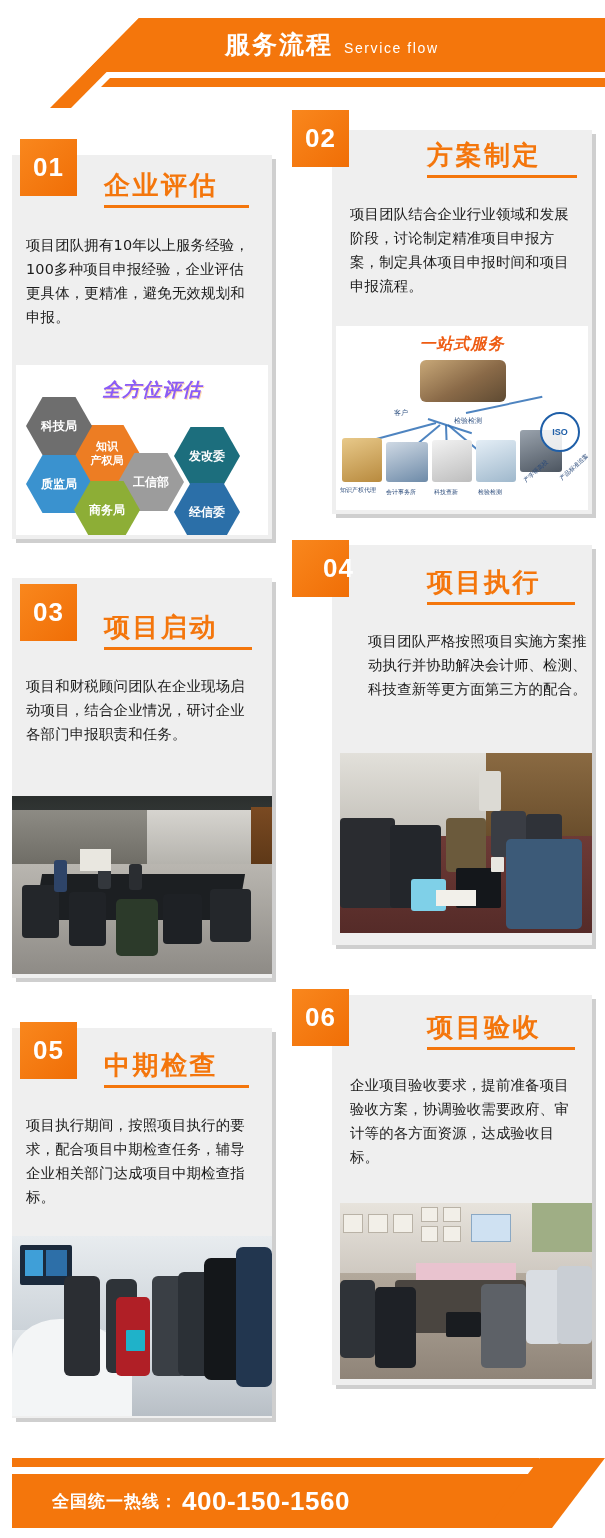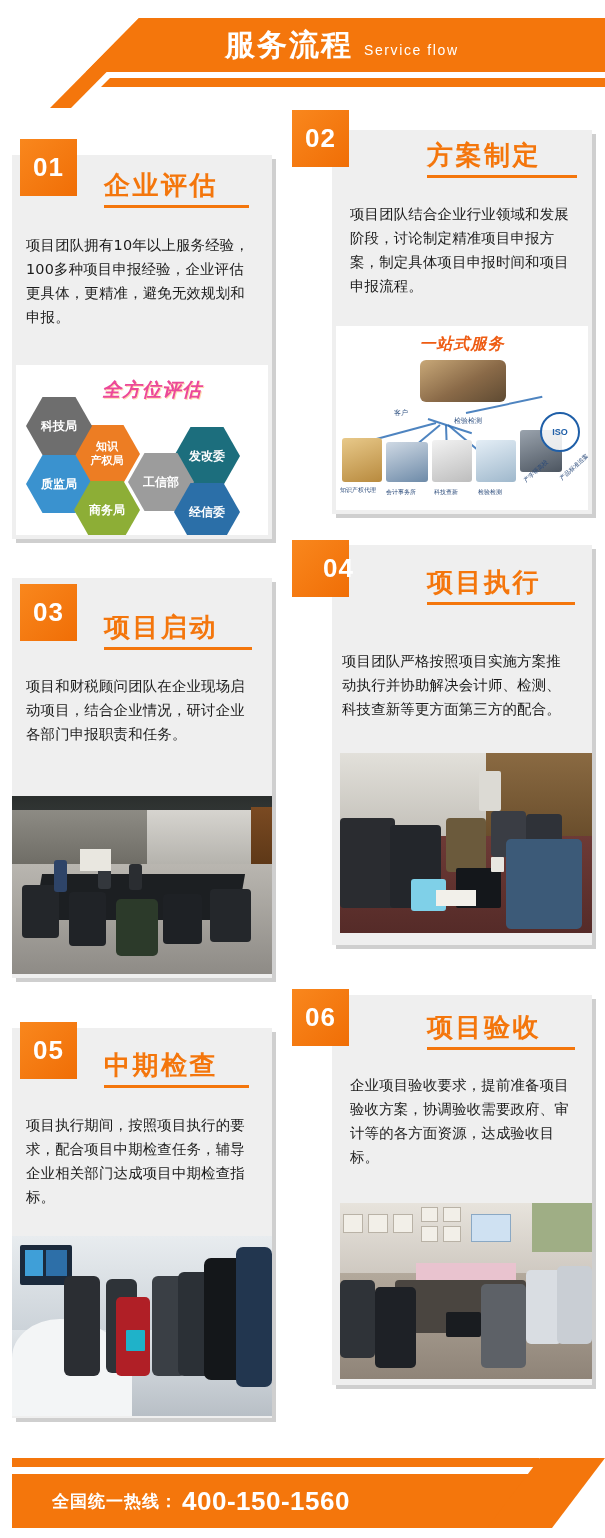--- a/index.html
+++ b/index.html
@@ -26,21 +26,21 @@
   .header-tail {
     position: absolute; left: 0; top: 18px; width: 160px; height: 90px;
     background: #F4760C;
     clip-path: polygon(139px 0, 160px 0, 71px 90px, 50px 90px);
   }
   .header-titles {
     position: absolute; left: 225px; top: 24px; height: 42px;
     display: flex; align-items: baseline; gap: 11px;
   }
   .header-cn {
-    font-size: 30px; font-weight: bold; color: #ffffff;
+    font-size: 25px; font-weight: bold; color: #ffffff;
     letter-spacing: 2px; line-height: 42px;
     font-family: "DejaVu Sans", sans-serif;
   }
   .header-en {
     font-size: 14px; color: #ffffff; letter-spacing: 1.6px;
     line-height: 42px;
   }
 
   
   .grid { position: absolute; left: 0; top: 0; width: 605px; height: 1538px; }
@@ -89,21 +89,21 @@
   
   .hexwrap { position: absolute; background: #ffffff; overflow: hidden; }
   .hex {
     position: absolute; width: 66px; height: 58px;
     clip-path: polygon(25% 0%, 75% 0%, 100% 50%, 75% 100%, 25% 100%, 0% 50%);
     display: flex; align-items: center; justify-content: center;
     color: #ffffff; font-size: 12px; font-weight: bold; text-align: center;
     line-height: 14px; font-family: "DejaVu Sans", sans-serif;
   }
   .hex-title {
-    position: absolute; color: #ec4899; font-size: 19px; font-weight: bold;
+    position: absolute; color: #8b5cf6; font-size: 19px; font-weight: bold;
     font-style: italic; letter-spacing: 1px; text-shadow: 1px 1px 0 #ffd9b0;
     font-family: "DejaVu Sans", sans-serif;
   }
 
   
   .oss { position: absolute; background: #ffffff; overflow: hidden; }
   .oss-title {
     position: absolute; top: 8px; left: 0; width: 100%; text-align: center;
     color: #EE5B12; font-size: 16px; font-weight: bold; font-style: italic;
     letter-spacing: 1px; font-family: "DejaVu Sans", sans-serif;
@@ -184,21 +184,21 @@
         </div>
       <div class="hex" style="left:10px; top:32px; background:#6E6E6E;">
           <span>科技局</span>
         </div>
       <div class="hex" style="left:158px; top:62px; background:#1C6E7D;">
           <span>发改委</span>
         </div>
       <div class="hex" style="left:10px; top:90px; background:#3A92CF;">
           <span>质监局</span>
         </div>
-      <div class="hex" style="left:112px; top:88px; background:#9C9C9C;text-align:right;">
+      <div class="hex" style="left:102px; top:88px; background:#9C9C9C;text-align:right;">
           <span>工信部</span>
         </div>
       <div class="hex" style="left:58px; top:116px; background:#8DAE36;">
           <span>商务局</span>
         </div>
       <div class="hex" style="left:158px; top:118px; background:#2B6FA8;">
           <span>经信委</span>
         </div>
     </div>
   </div>
@@ -265,21 +265,21 @@
         <div class="pl" style="left:26%;top:30%;width:12%;height:12%;background:#e9e7e0;"></div>
       </div>
     </div>
   </div>
 
   <div class="card" style="left:332px; top:545px; width:260px; height:400px;">
     <div class="card-body" style="width:260px; height:400px;"></div>
     <div class="badge" style="left:-40px; top:-5px;padding-left:36px;">04</div>
     <div class="card-title" style="left:95px; top:20px;">项目执行</div>
     <div class="title-rule" style="left:95px; top:57px; width:148px;"></div>
-    <div class="card-text" style="left:10px; top:84px; width:228px;margin-top:20px;">项目团队严格按照项目实施方案推动执行并协助解决会计师、检测、科技查新等更方面第三方的配合。</div>
+    <div class="card-text" style="left:36px; top:84px; width:228px;">项目团队严格按照项目实施方案推动执行并协助解决会计师、检测、科技查新等更方面第三方的配合。</div>
 
     <div class="media" style="left:8px; top:208px; width:252px; height:180px; background:#6c6a66;">
       <div class="photo">
         <div class="pl" style="left:0;top:0;width:58%;height:46%;background:linear-gradient(180deg,#e2e0da,#c3c0b9);"></div>
         <div class="pl" style="left:58%;top:0;width:42%;height:46%;background:linear-gradient(180deg,#8a6a42,#6a4e2c);"></div>
         <div class="pl" style="left:55%;top:10%;width:9%;height:22%;background:#dcdad4;border-radius:2px;"></div>
         <div class="pl" style="left:0;top:46%;width:100%;height:54%;background:linear-gradient(180deg,#6d3a36,#552b28);"></div>
         <div class="pl" style="left:0;top:36%;width:22%;height:50%;background:#2a2c30;border-radius:4px;"></div>
         <div class="pl" style="left:20%;top:40%;width:20%;height:46%;background:#23262b;border-radius:4px;"></div>
         <div class="pl" style="left:42%;top:36%;width:16%;height:30%;background:#6b5a3c;border-radius:4px;"></div>

